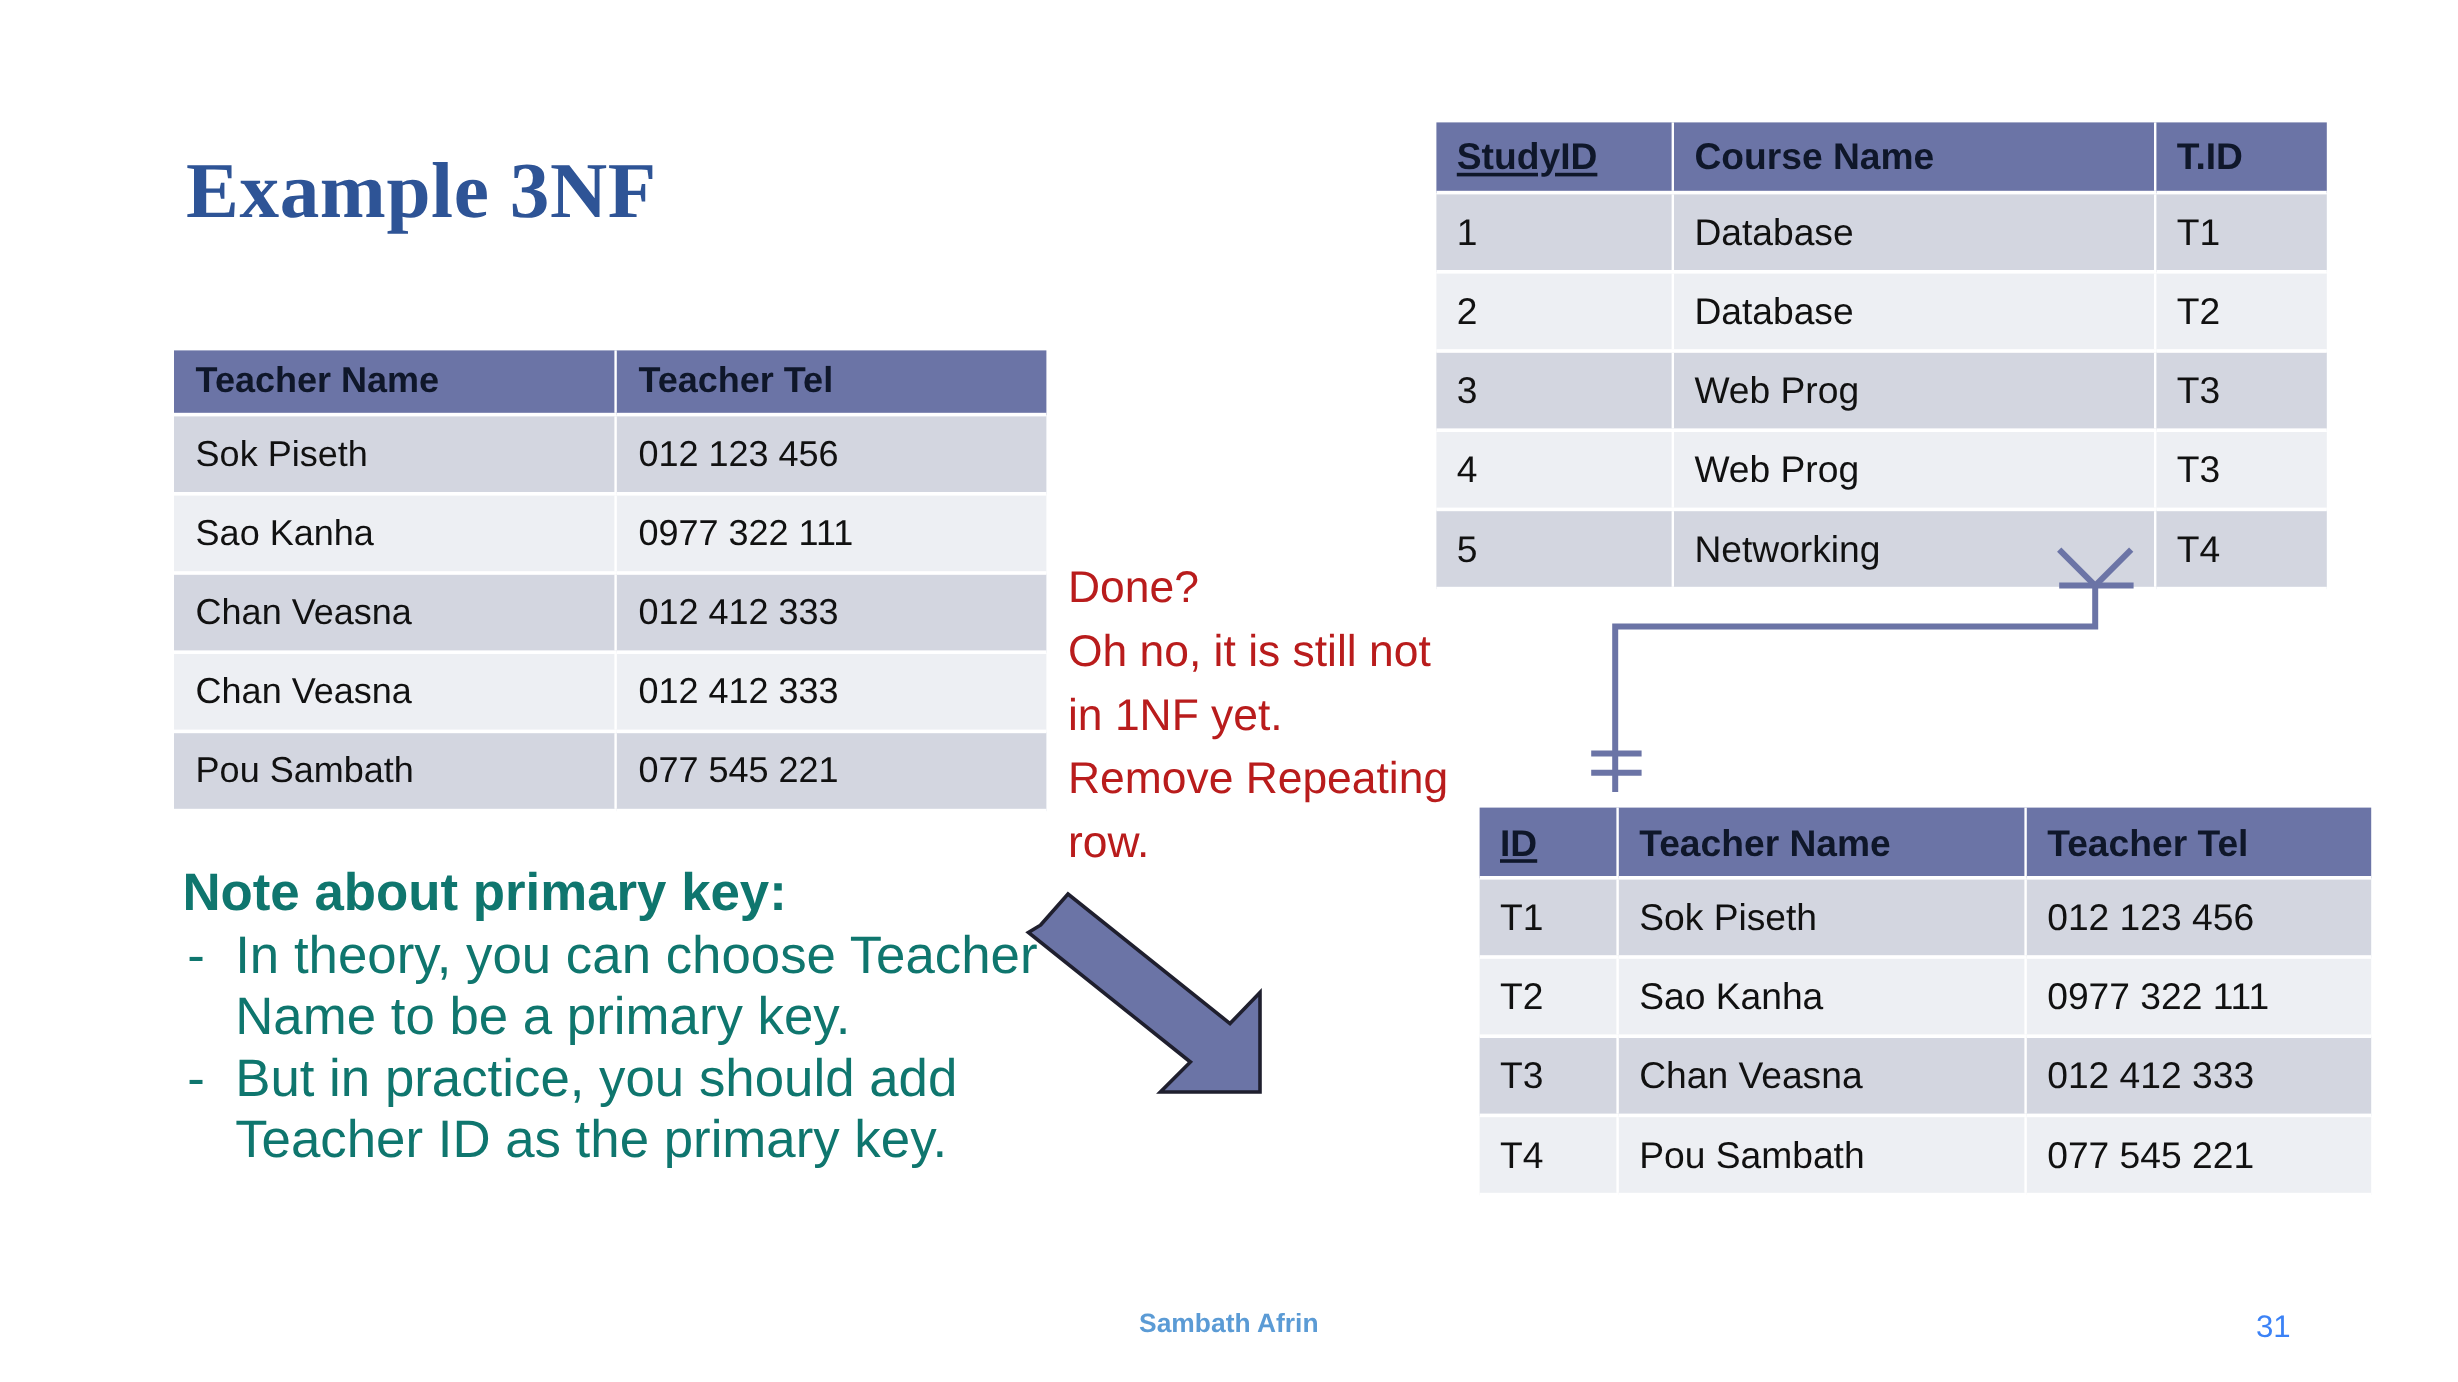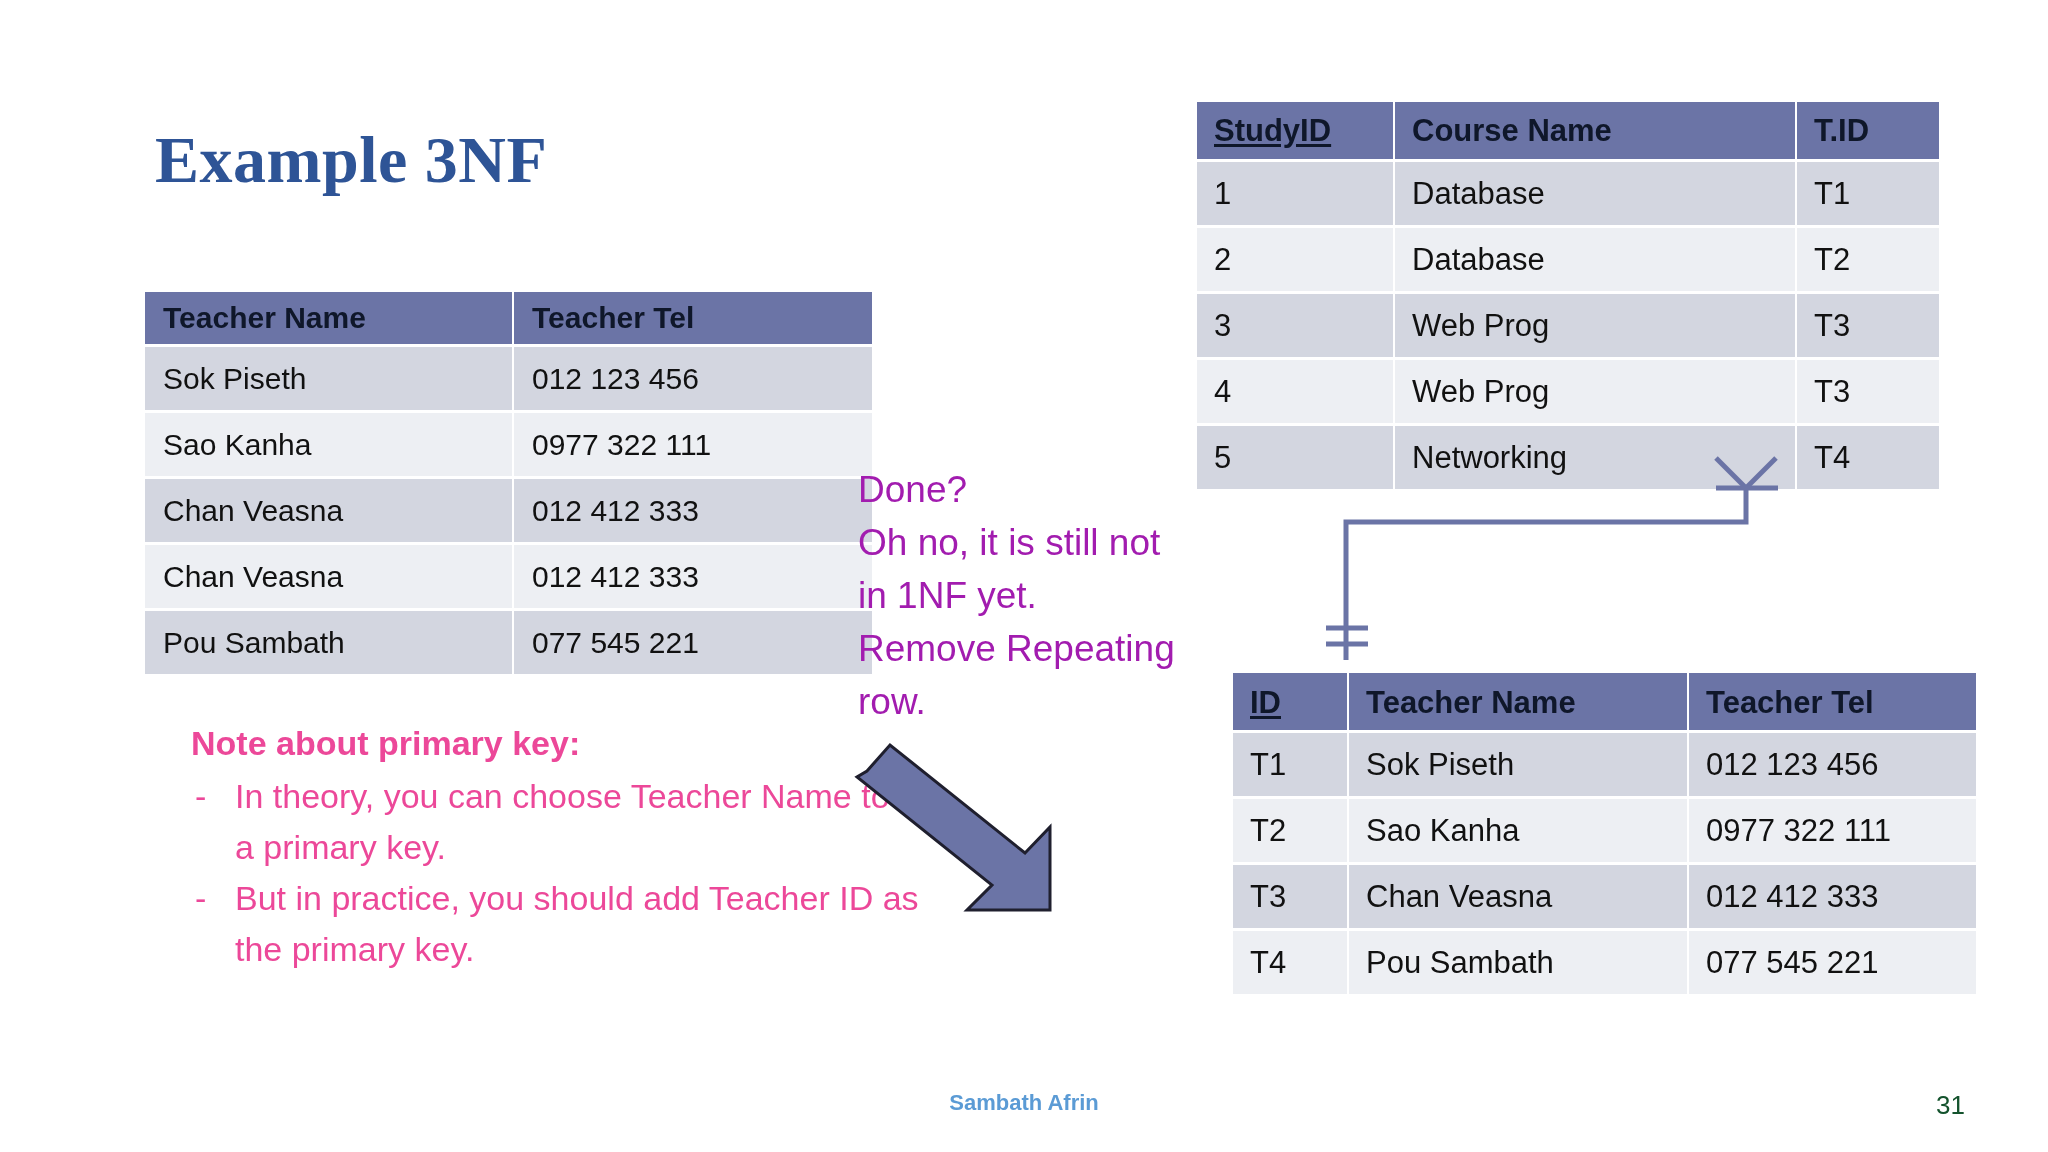--- a/index.html
+++ b/index.html
@@ -119,38 +119,37 @@
     height: 63px;
     padding: 0 0 0 17px;
   }
   #table-teacher .c1 { width: 115px; }
   #table-teacher .c2 { width: 340px; }
   #table-teacher .c3 { width: 288px; }
 
   
   #commentary {
     position: absolute;
-    left: 858px;
+    left: 890px;
     top: 463px;
     width: 400px;
     font-size: 37px;
     line-height: 53px;
-    color: #a21caf;
+    color: #b91c1c;
   }
 
   
   #note-block {
     position: absolute;
     left: 152px;
     top: 718px;
     width: 760px;
-    font-size: 34px;
+    font-size: 44px;
     line-height: 51px;
-    color: #ec4899;
-    margin-left: 39px;
+    color: #0f766e;
   }
   #note-block .note-head {
     font-weight: bold;
     margin-bottom: 2px;
   }
   #note-block ul {
     list-style: none;
     margin: 0;
     padding: 0;
   }
@@ -176,24 +175,24 @@
     left: 0;
     right: 0;
     top: 1090px;
     text-align: center;
     font-size: 22px;
     font-weight: bold;
     color: #5B9BD5;
   }
   #page-number {
     position: absolute;
-    left: 1936px;
+    left: 1880px;
     top: 1090px;
     font-size: 26px;
-    color: #14532d;
+    color: #3b82f6;
   }
 </style>
 </head>
 <body>
 
 <div id="slide">
 
   <div class="slide-title">Example 3NF</div>
 
   <table class="tbl" id="table-left">

